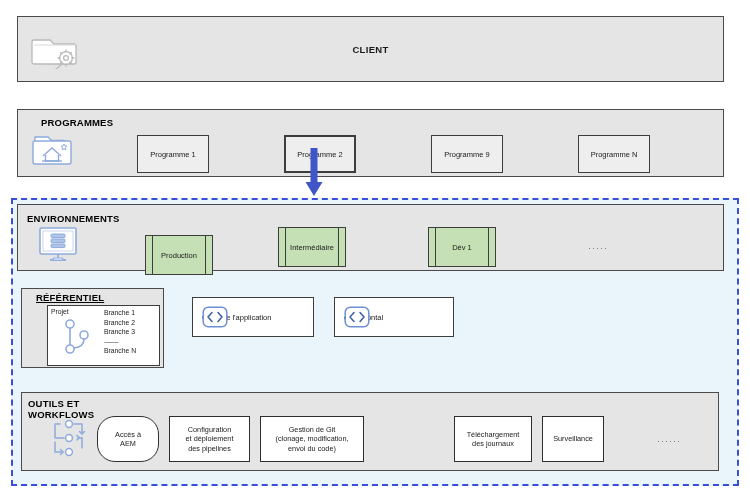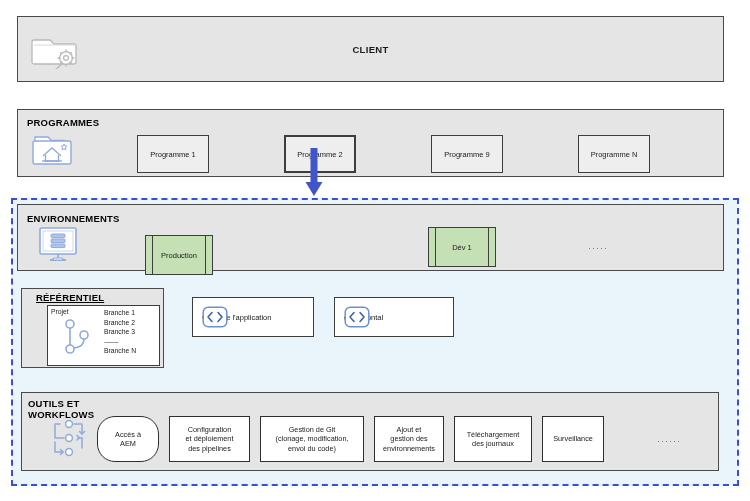--- a/index.html
+++ b/index.html
@@ -42,21 +42,21 @@
     left: 0; right: 0; top: 50%;
     transform: translateY(-50%);
     text-align: center;
     font-size: 9.5px;
     font-weight: bold;
     letter-spacing: .3px;
   }
 
   
   #programmes-panel { left: 17px; top: 109px; width: 707px; height: 68px; }
-  #programmes-title { left: 9px; top: 7px; }
+  #programmes-title { left: 23px; top: 7px; }
 
   .prog-box {
     position: absolute;
     top: 25px;
     width: 72px;
     height: 38px;
     background: #eeeeee;
     border: 1.6px solid #3d3d3d;
     box-sizing: border-box;
     font-size: 7.5px;
@@ -252,20 +252,23 @@
           <rect x="15" y="19" width="14" height="3.6" rx="1"></rect>
         </g>
         <path d="M22 29 v4" stroke="#8faadc" stroke-width="1.6"></path>
         <path d="M14 35 h16" stroke="#8faadc" stroke-width="1.8"></path>
         <path d="M18 33 h8 l2 2 h-12 z" fill="#ffffff" stroke="#8faadc" stroke-width="1.2"></path>
       </svg>
     </span>
 
     <div class="env-box" style="left:127px;margin-top:8px;">
       <span>Production</span>
+    </div>
+    <div class="env-box" style="left:260px;">
+      <span>Intermédiaire</span>
     </div>
     <div class="env-box" style="left:410px;">
       <span>Dév 1</span>
     </div>
     <div class="ellipsis-dots" style="left:570px; top:38px;">·····</div>
   </div>
 
   <div class="panel" id="ref-panel">
     <div class="panel-title" id="ref-title">RÉFÉRENTIEL</div>
 
@@ -345,25 +348,20 @@
     <div class="tool-box" style="left:147px; width:81px;">
       <span>Configuration
 et déploiement
 des pipelines</span>
     </div>
     <div class="tool-box" style="left:238px; width:104px;">
       <span>Gestion de Git
 (clonage, modification,
 envoi du code)</span>
     </div>
-    <div class="tool-box" style="left:352px; width:70px;">
-      <span>Ajout et
-gestion des
-environnements</span>
-    </div>
     <div class="tool-box" style="left:432px; width:78px;">
       <span>Téléchargement
 des journaux</span>
     </div>
     <div class="tool-box" style="left:520px; width:62px;">
       <span>Surveillance</span>
     </div>
     <div class="ellipsis-dots" style="left:635px; top:43px;">······</div>
   </div>
 

